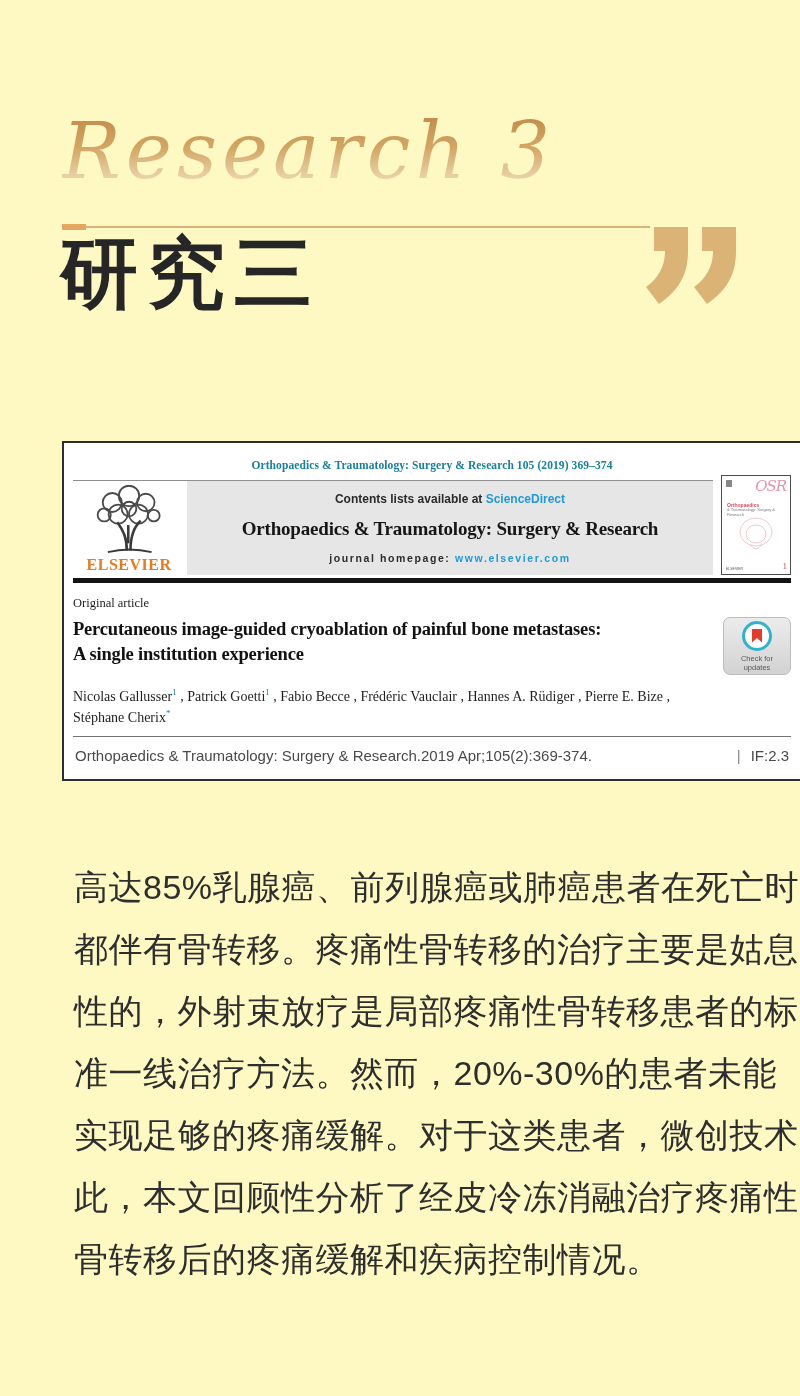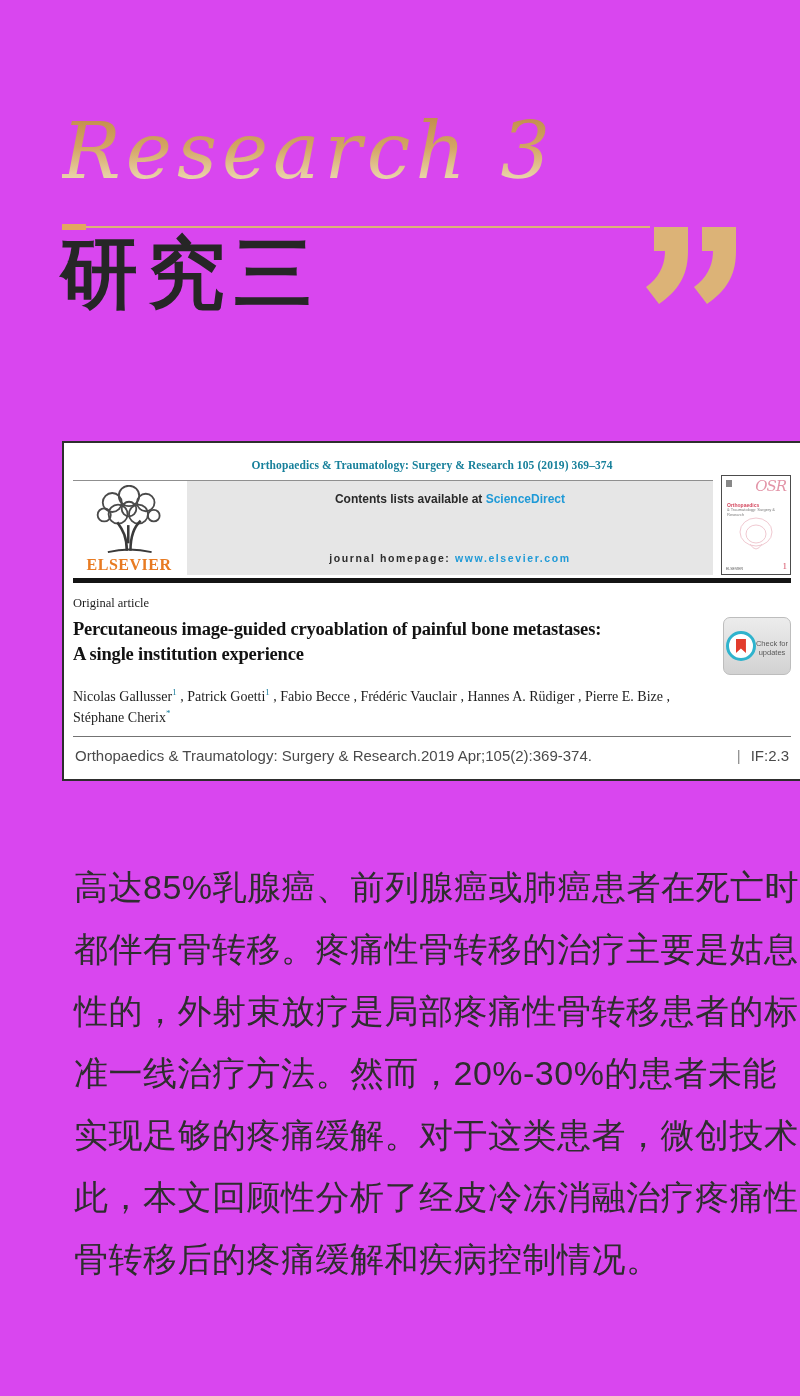--- a/index.html
+++ b/index.html
@@ -1,16 +1,16 @@
 <!DOCTYPE html>
 <html><head>
 <meta charset="utf-8">
 <style>
   html,body{margin:0;padding:0;background:#ffffff;}
-  .page{position:relative;width:800px;height:1396px;background:#d946ef;overflow:hidden;
+  .page{position:relative;width:800px;height:1396px;background:#fef9c3;overflow:hidden;
         font-family:"Liberation Sans",sans-serif;}
 
   
   .script-title{
     position:absolute;left:62px;top:112px;
     font-family:"DejaVu Serif","Liberation Serif",serif;
     font-style:italic;font-size:78px;letter-spacing:5px;line-height:1;
     background:linear-gradient(180deg,#bf8a49 0%,#d3a563 45%,#f2e4c4 100%);
     -webkit-background-clip:text;background-clip:text;
     -webkit-text-fill-color:transparent;color:#cda05e;
@@ -75,21 +75,21 @@
 
   .article-type{margin-top:13px;font-family:"Liberation Serif",serif;
     font-size:12.5px;color:#1c1c1c;}
   .title-row{display:flex;margin-top:6px;align-items:flex-start;}
   .article-title{flex:1;font-family:"Liberation Serif",serif;font-weight:600;
     font-size:18.5px;line-height:1.34;color:#121212;letter-spacing:-.2px;}
   
   .badge{width:66px;height:56px;flex-shrink:0;margin-left:12px;
     background:linear-gradient(180deg,#ececec,#d2d2d2);
     border:1px solid #bdbdbd;border-radius:7px;
-    display:flex;flex-direction:row;align-items:center;justify-content:center;
+    display:flex;flex-direction:column;align-items:center;justify-content:center;
     cursor:pointer;}
   .badge-circle{width:24px;height:24px;border-radius:50%;background:#fff;
     border:3px solid #2fb3cd;display:flex;align-items:center;justify-content:center;}
   .bookmark{width:10px;height:14px;background:#e23c2d;
     clip-path:polygon(0 0,100% 0,100% 100%,50% 68%,0 100%);}
   .badge-text{font-size:7.5px;color:#5a5a5a;line-height:1.2;margin-top:3px;text-align:center;}
 
   .authors{margin-top:11px;max-width:604px;
     font-family:"Liberation Serif",serif;font-size:14px;line-height:1.5;color:#1e1e1e;}
   .authors sup{color:#1c7f9e;font-size:9px;}
@@ -147,20 +147,21 @@
                 <path d="M54 80 C54 68 54 62 54 55"></path>
               </g>
               <path d="M26 92 Q55 85 86 92" stroke="#3a3a3a" stroke-width="2.5" fill="none"></path>
             </svg>
             <div class="elsevier-name">ELSEVIER</div>
           </div>
           <div class="gray-box">
             <div class="contents-line">
               <span>Contents lists available at </span><span class="link-blue">ScienceDirect</span>
             </div>
+            <div class="gray-journal-title">Orthopaedics &amp; Traumatology: Surgery &amp; Research</div>
             <div class="homepage-line">
               <span>journal homepage: </span><span class="link-blue">www.elsevier.com</span>
             </div>
           </div>
         </div>
       </div>
 
       <div class="cover">
         <span class="cov-els-mark"></span>
         <span class="cov-monogram">OSR</span>

